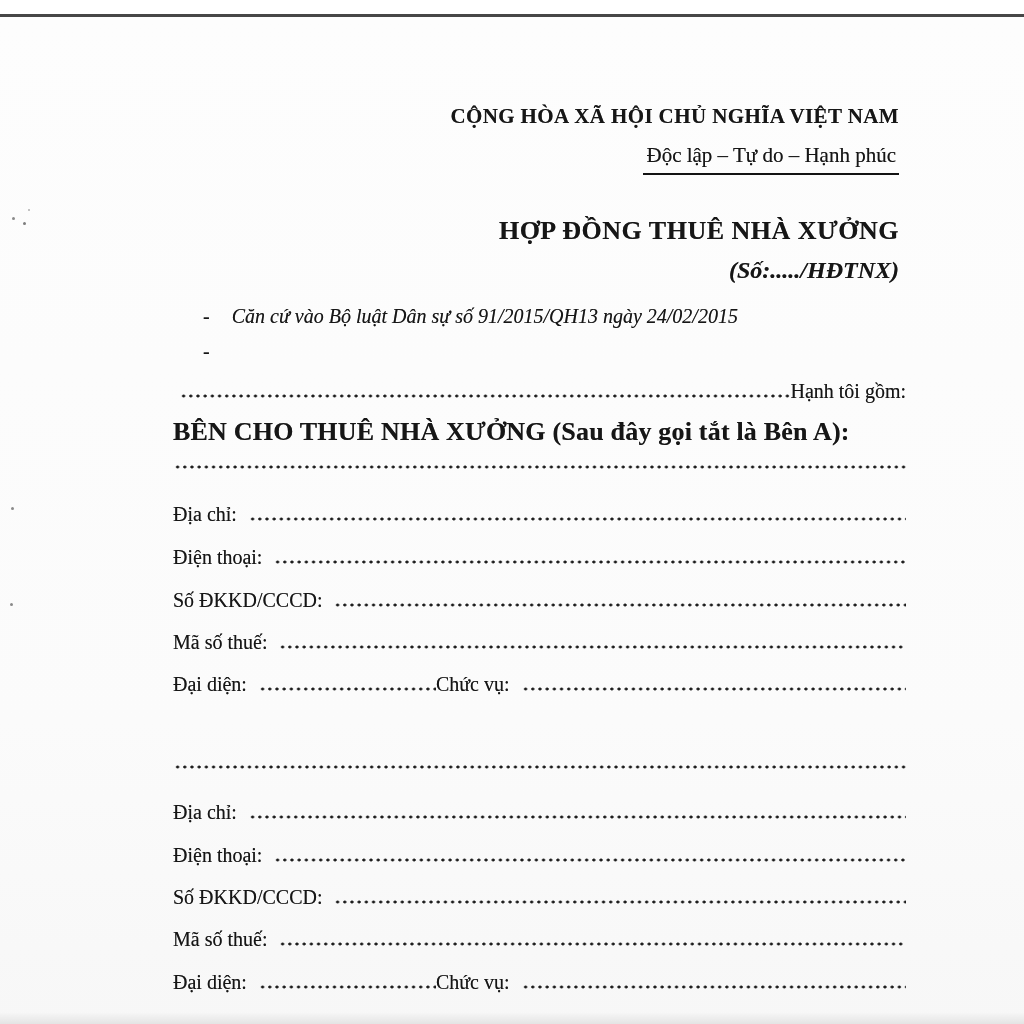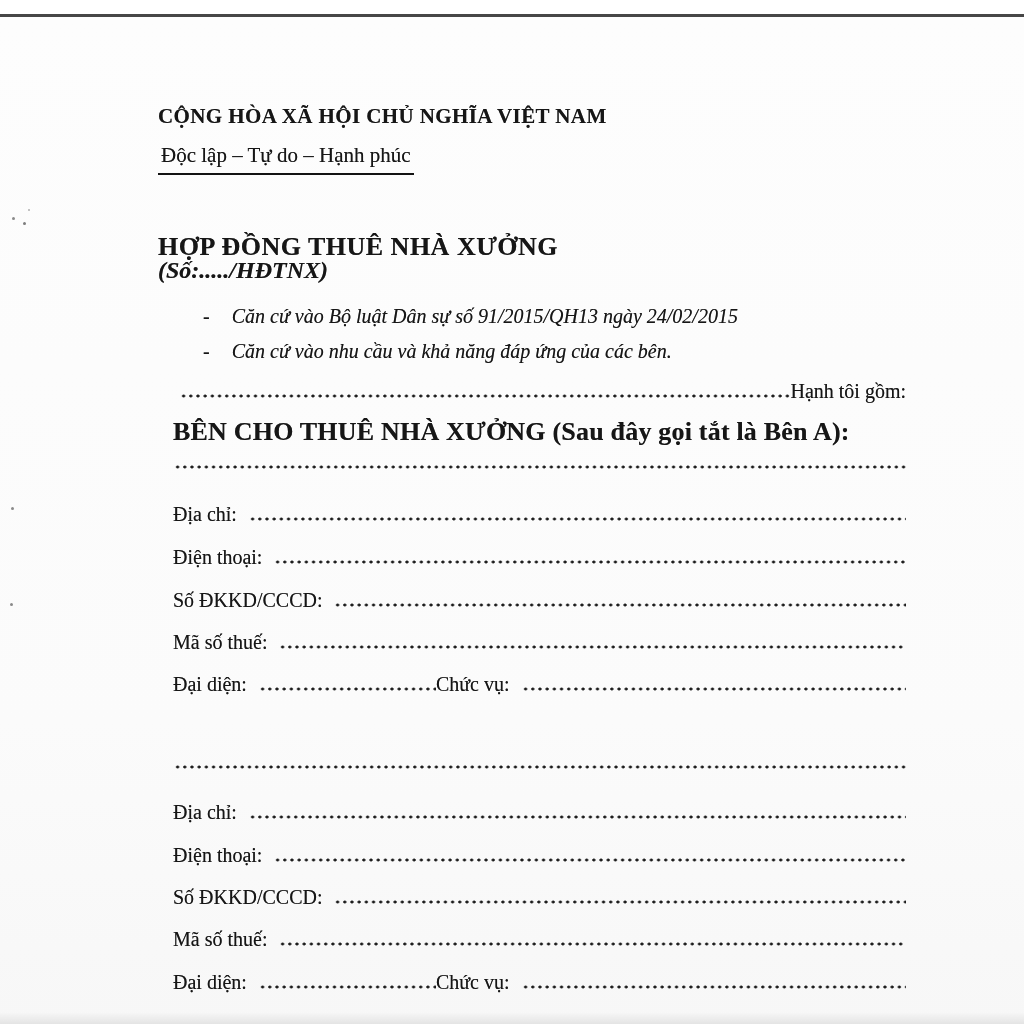--- a/index.html
+++ b/index.html
@@ -8,26 +8,26 @@
     font-family:"Liberation Serif","DejaVu Serif",serif;color:#161616;
   }
   .paper{position:absolute;left:0;top:16px;width:1024px;height:1008px;
     background:linear-gradient(180deg,#fdfdfd 0%,#fbfbfb 70%,#f7f7f7 100%);}
   .top-edge{position:absolute;left:0;top:14px;width:1024px;height:3px;background:#474747;}
   .bottom-shade{position:absolute;left:0;bottom:0;width:1024px;height:12px;
     background:linear-gradient(180deg,rgba(0,0,0,0) 0%,rgba(0,0,0,0.08) 100%);}
 
   .row{position:absolute;left:173px;width:733px;height:30px;display:flex;align-items:flex-end;
     font-size:20px;line-height:28px;white-space:pre;}
-  .center-row{position:absolute;left:158px;width:733px;text-align:left;}
+  .center-row{position:absolute;left:166px;width:733px;text-align:right;}
 
   .nat-header{top:100px;font-size:21px;font-weight:bold;letter-spacing:.4px;line-height:32px;}
   .motto{top:142px;font-size:21px;font-weight:normal;line-height:26px;}
   .motto .underlined{display:inline-block;border-bottom:2.5px solid #131313;padding:0 3px 5px 3px;}
-  .doc-title{top:214px;font-size:26px;font-weight:bold;letter-spacing:.5px;line-height:34px;margin-top:16px;}
+  .doc-title{top:214px;font-size:26px;font-weight:bold;letter-spacing:.5px;line-height:34px;}
   .doc-subtitle{top:256px;font-size:24px;font-weight:bold;font-style:italic;line-height:28px;}
 
   .recital{font-style:italic;padding-left:30px;height:30px;display:flex;align-items:flex-end;}
   .recital .marker{margin-right:22px;}
   .recital-1{top:300px;}
   .recital-2{top:335px;}
 
   .opening{top:375px;}
   .section-heading{font-weight:bold;font-size:26px;letter-spacing:.2px;}
   .heading-a{top:416px;}
@@ -78,21 +78,20 @@
 
   <div class="center-row doc-subtitle">(Số:...../HĐTNX)</div>
 
   <div class="row recital recital-1">
     <span class="marker">-</span>
     <span>Căn cứ vào Bộ luật Dân sự số 91/2015/QH13 ngày 24/02/2015</span>
   </div>
 
   <div class="row recital recital-2">
     <span class="marker">-</span>
-    <span>Căn cứ vào nhu cầu và khả năng đáp ứng của các bên.</span>
   </div>
 
   <div class="row opening">
     <span class="leader"></span>
     <span class="lbl">Hạnh tôi gồm:</span>
   </div>
 
   <div class="row section-heading heading-a">BÊN CHO THUÊ NHÀ XƯỞNG (Sau đây gọi tắt là Bên A):</div>
 
   <div class="row dotline-a">

